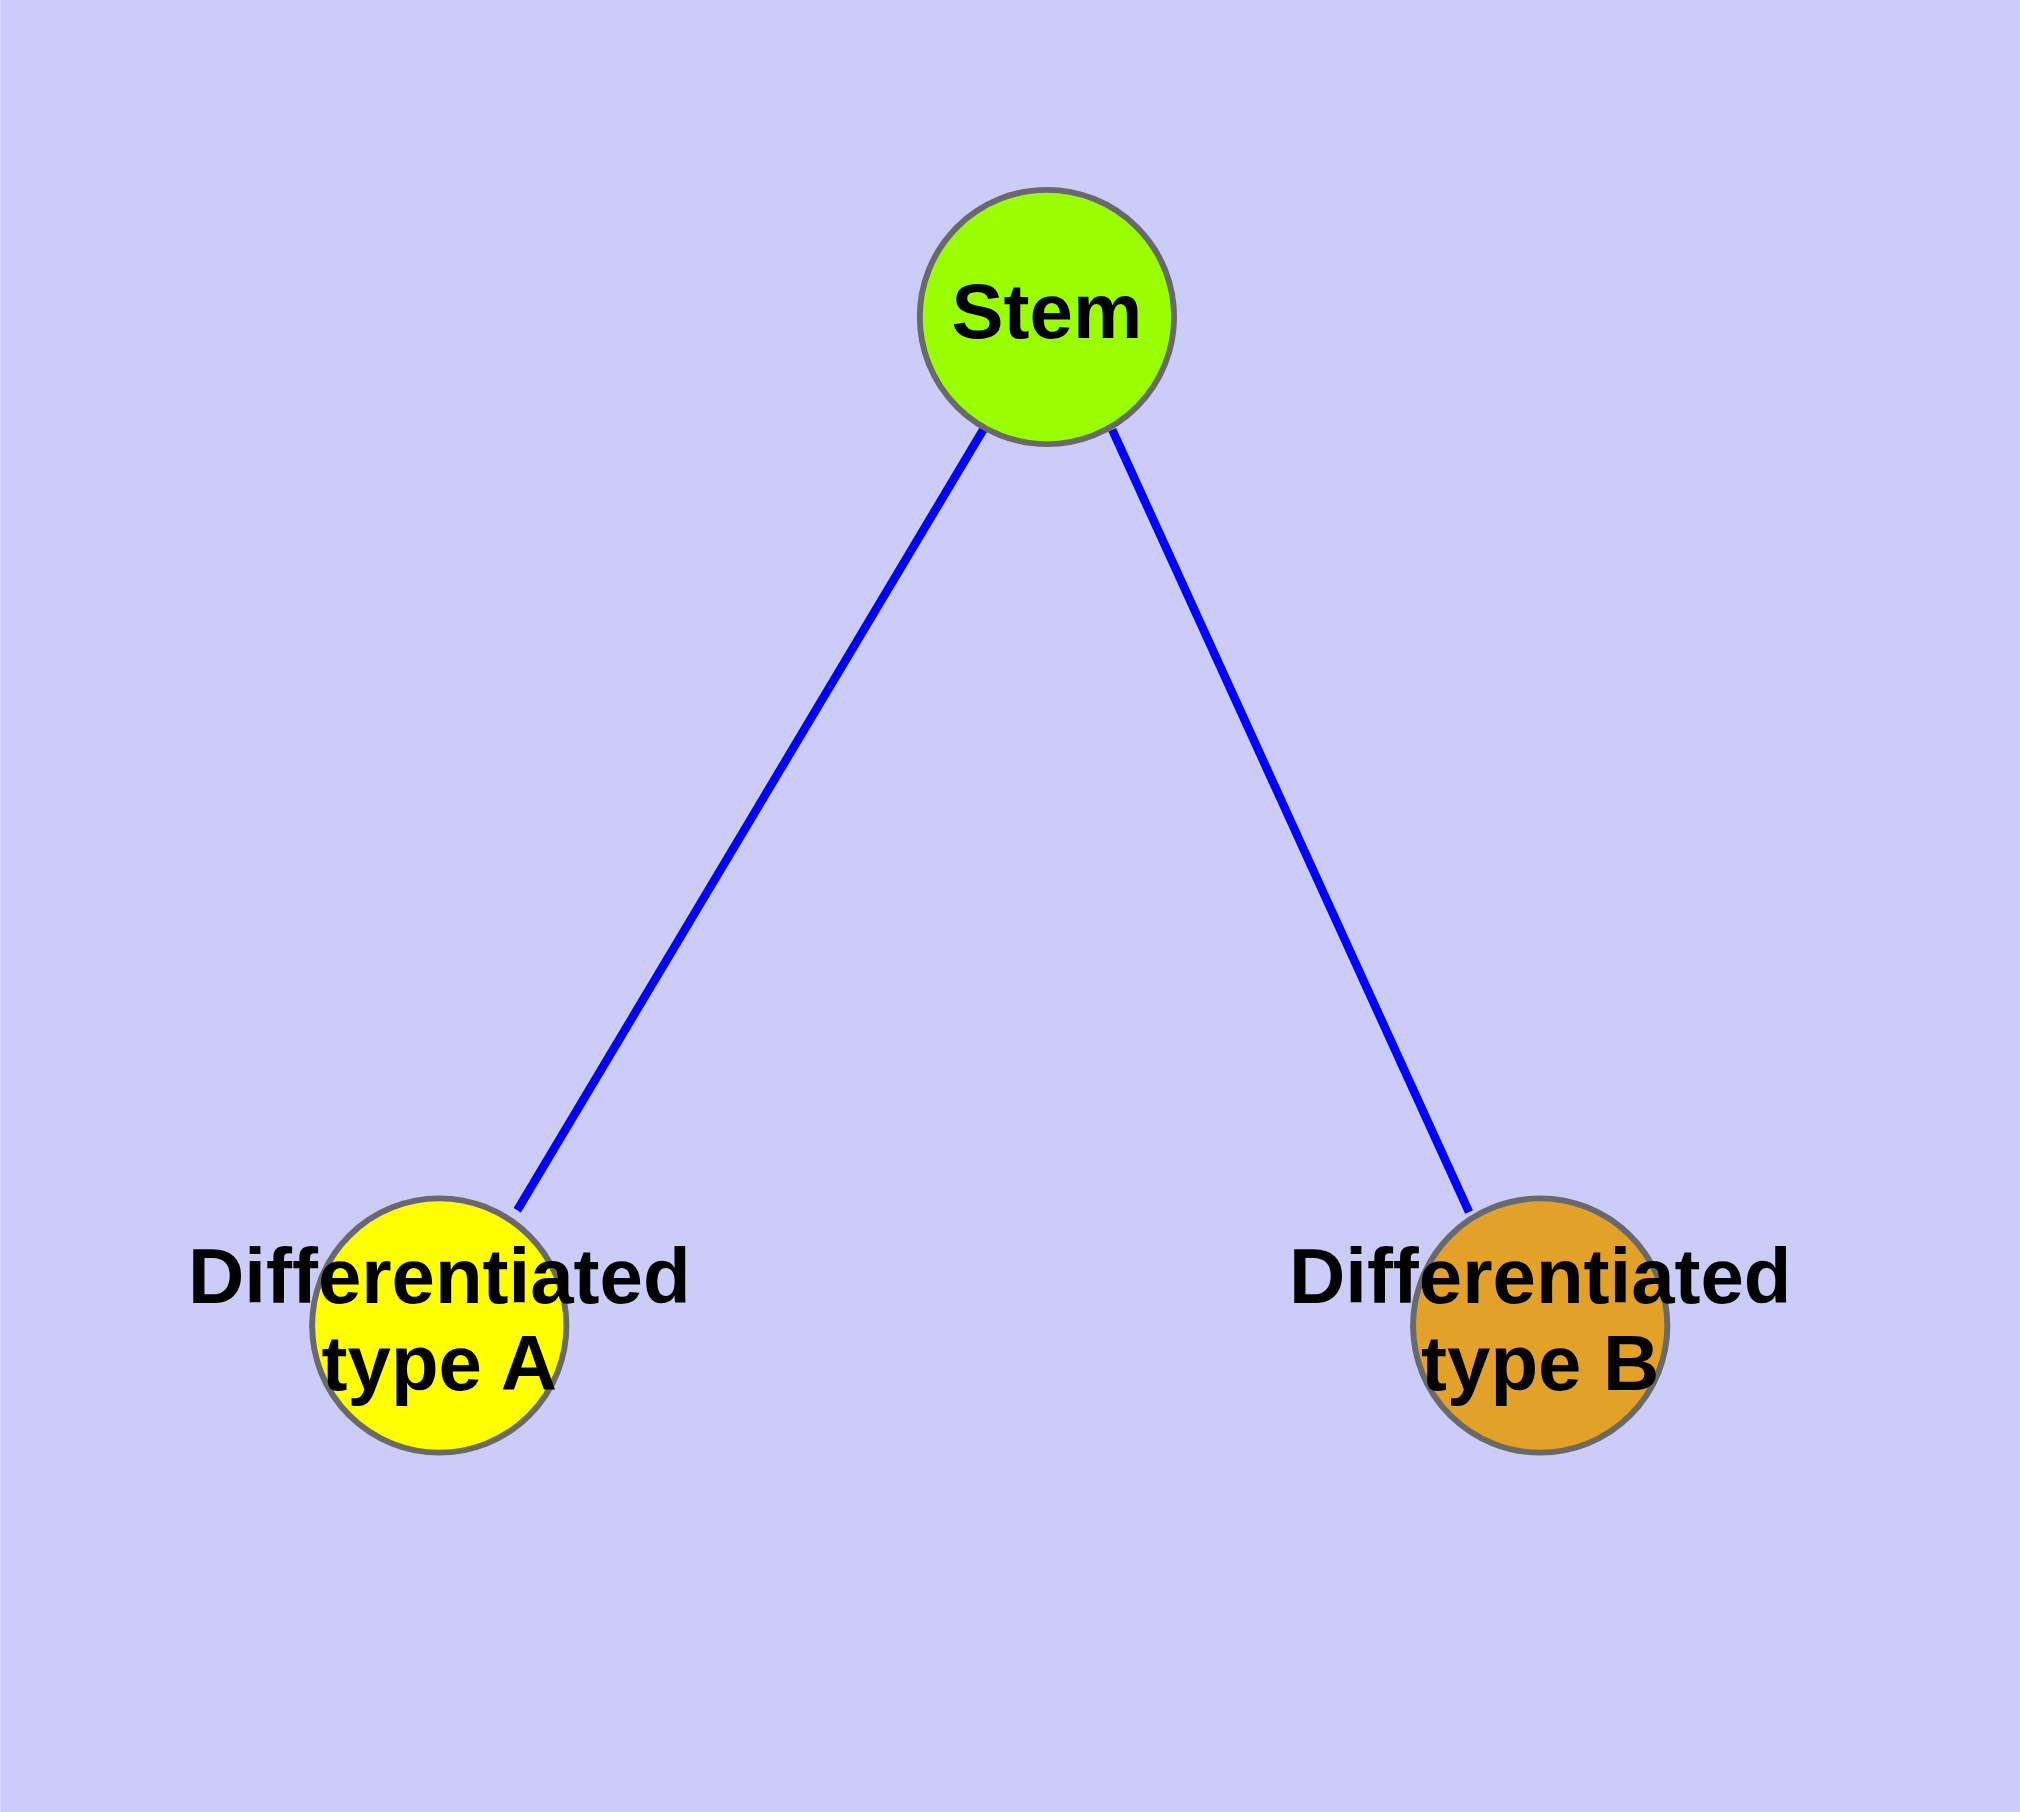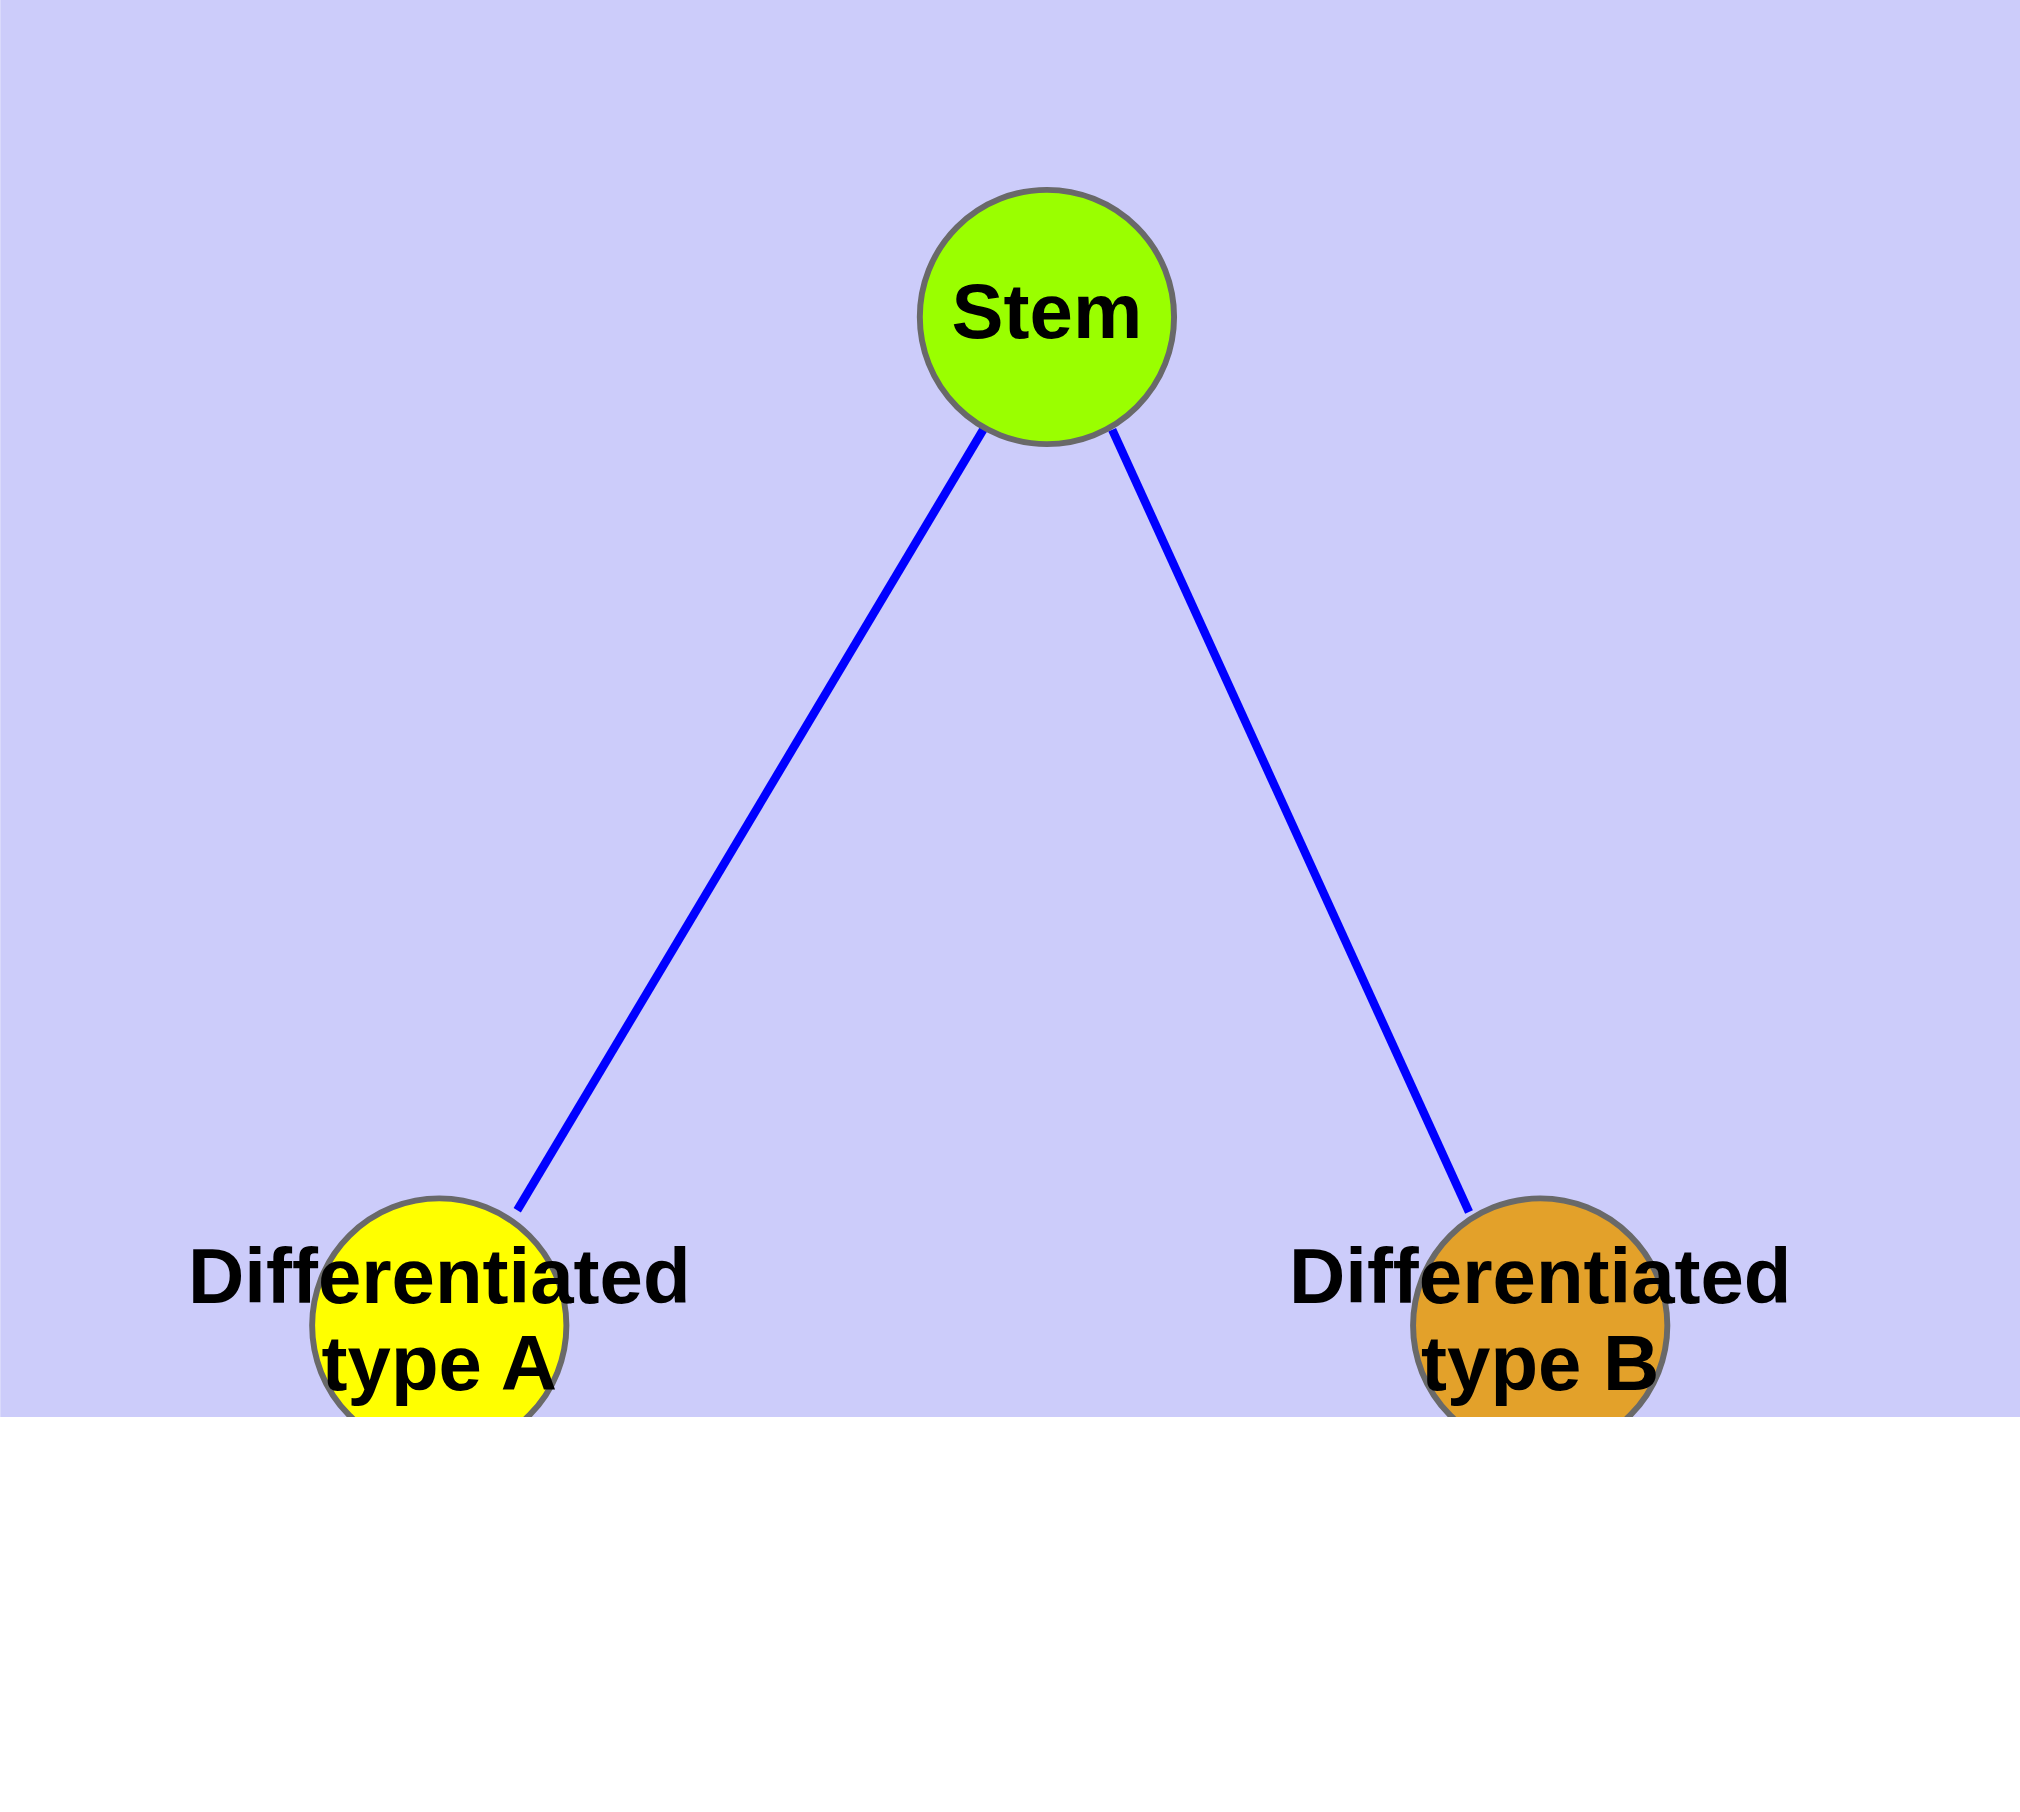--- a/index.html
+++ b/index.html
@@ -26,21 +26,21 @@
     font-family: "Liberation Sans", sans-serif;
     font-weight: bold;
     fill: #000000;
     text-anchor: middle;
     dominant-baseline: middle;
   }
 </style>
 </head>
 <body>
 
-<div id="canvas" style="width: 2021px; height: 1417px;">
+<div id="canvas" style="width: 2021px; height: 1812px;">
   <svg id="graph-svg" viewBox="0 0 2384 2138" style="width: 2021px; height: 1812px;">
 
     <rect id="bg-rect" x="0" y="0" width="2384" height="2138" fill="#ccccfa"></rect>
 
     <g id="edges-group">
       <line id="edge-0" x1="1161" y1="505" x2="610" y2="1428" stroke="#0000ff" stroke-width="10" stroke-linecap="butt"></line>
       <line id="edge-1" x1="1312" y1="507" x2="1733" y2="1430" stroke="#0000ff" stroke-width="10" stroke-linecap="butt"></line>
     </g>
 
     <g id="nodes-group">

